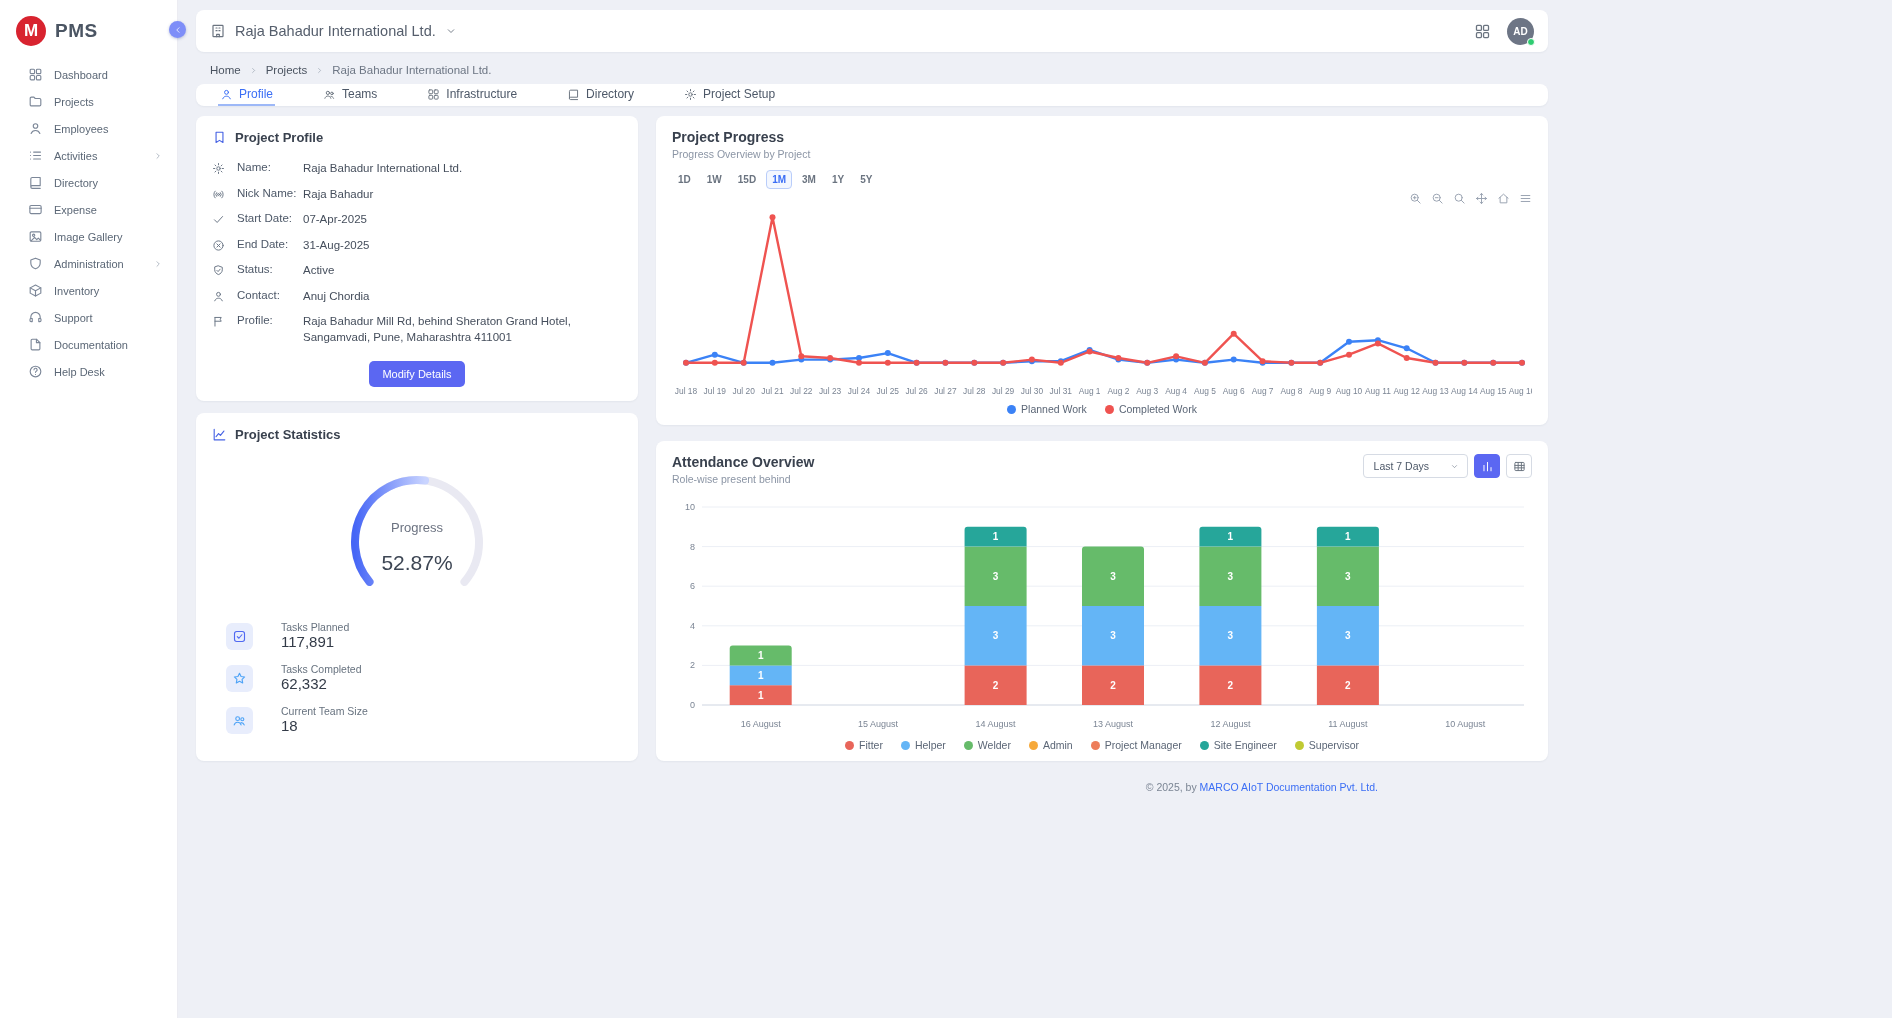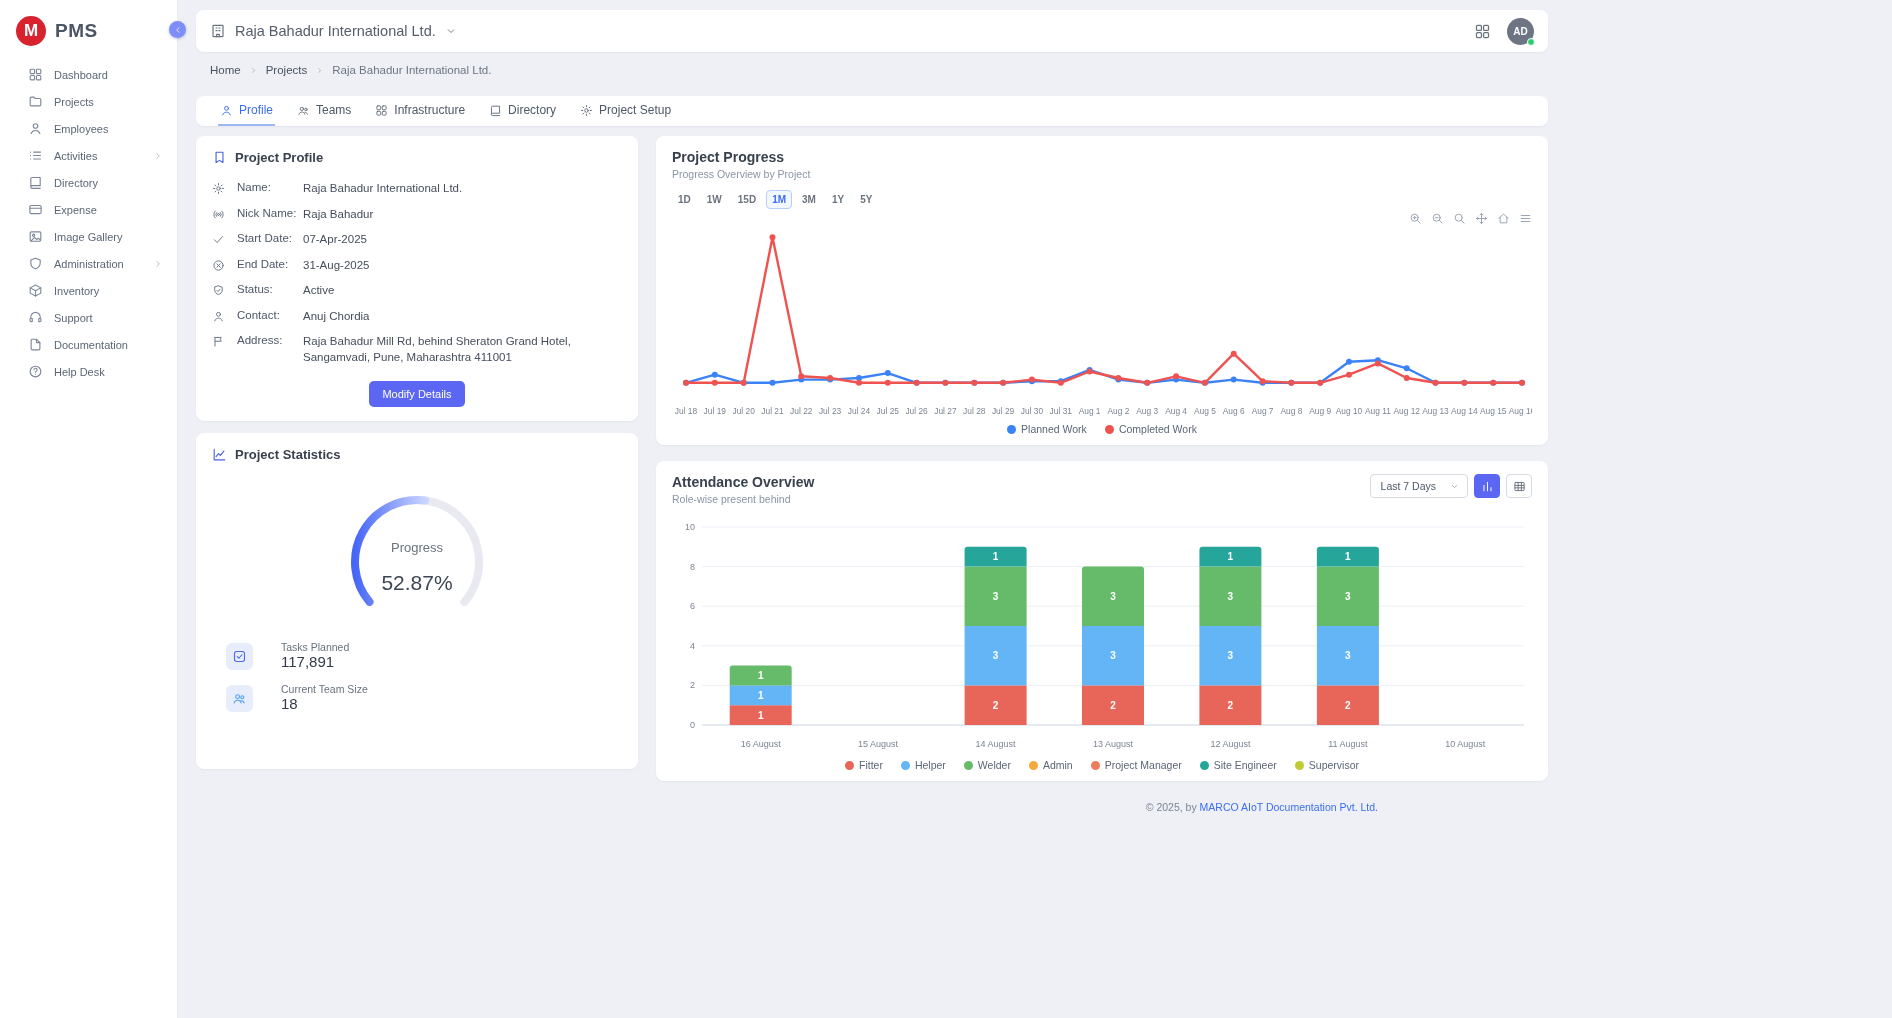--- a/index.html
+++ b/index.html
@@ -31,21 +31,21 @@
 .tb-apps svg{width:17px;height:17px;display:block;color:#6b7480}
 .avatar{position:relative;width:27px;height:27px;border-radius:50%;background:#6d7585;display:flex;align-items:center;justify-content:center;cursor:pointer}
 .avatar-txt{color:#fff;font-size:10px;font-weight:600}
 .status-dot{position:absolute;right:-1px;bottom:-1px;width:8px;height:8px;border-radius:50%;background:#2ecc71;border:1.5px solid #fff}
 
 .crumbs{margin:12px 2px 0 14px;display:flex;align-items:center;gap:8px;font-size:11.5px;color:#49525f}
 .bc-item{cursor:pointer}
 .bc-item.last{color:#6d7684}
 .bc-sep svg{width:9px;height:9px;display:block;color:#9aa4b2}
 
-.tabs{margin-top:20px;display:flex;gap:20px;padding:0 22px;height:30px;align-items:stretch}
+.tabs{margin-top:8px;display:flex;gap:46px;padding:0 22px;height:22px;align-items:stretch}
 .tab{display:flex;align-items:center;gap:6px;font-size:12px;color:#4d5868;border-bottom:2px solid transparent;cursor:pointer;padding:0 2px}
 .tab svg{width:13px;height:13px;display:block;color:#6b7480}
 .tab.active{color:#3b6ef5;border-bottom-color:#9db8f7}
 .tab.active svg{color:#3b6ef5}
 
 .content{display:flex;gap:18px;margin-top:10px;align-items:flex-start}
 .col-left{width:442px;flex-shrink:0;display:flex;flex-direction:column;gap:12px}
 .col-right{flex:1;display:flex;flex-direction:column;gap:16px}
 .card-head{display:flex;align-items:center;gap:8px}
 .ttl-ic svg{width:15px;height:15px;display:block;color:#4763e4}
@@ -84,21 +84,21 @@
 .tool{cursor:pointer}
 .tool svg{width:13px;height:13px;display:block;color:#99a2b1}
 svg.line-chart{width:100%;display:block;margin-top:4px}
 .legend{display:flex;justify-content:center;gap:18px;font-size:10.5px;color:#5b6676;padding:4px 0 2px;flex-wrap:wrap}
 .lg-item{display:flex;align-items:center;cursor:pointer}
 .lg-dot{display:inline-block;width:9px;height:9px;border-radius:50%;margin-right:5px}
 
 .attendance-card{padding:13px 16px 8px}
 .att-head{display:flex;justify-content:space-between;align-items:flex-start}
 .att-controls{display:flex;gap:6px;align-items:center}
-.select-btn{display:flex;align-items:center;gap:14px;border:1px solid #d6dbe4;border-radius:4px;padding:5px 8px 5px 10px;font-size:10.5px;color:#4d5868;background:#fff;cursor:pointer;font-family:inherit}
+.select-btn{display:flex;align-items:center;gap:21px;border:1px solid #d6dbe4;border-radius:4px;padding:5px 8px 5px 10px;font-size:10.5px;color:#4d5868;background:#fff;cursor:pointer;font-family:inherit}
 .sel-chev svg{width:9px;height:9px;display:block;color:#7b8594}
 #att-toggles{display:flex;gap:6px}
 .toggle-btn{width:26px;height:24px;border-radius:4px;border:1px solid #d6dbe4;background:#fff;display:flex;align-items:center;justify-content:center;cursor:pointer;color:#6b7480;padding:0}
 .toggle-btn.active{background:#5b67f2;border-color:#5b67f2;color:#fff}
 .toggle-btn svg{width:13px;height:13px;display:block}
 svg.bar-chart{width:100%;display:block;margin-top:12px}
 
 .ax{font-size:9px;fill:#7b8594;font-family:"Liberation Sans",sans-serif}
 .ax-sm{font-size:8.4px;fill:#7b8594;font-family:"Liberation Sans",sans-serif}
 .bar-label{font-size:10px;fill:#fff;font-weight:600;font-family:"Liberation Sans",sans-serif}
@@ -429,21 +429,21 @@
    <span class="f-label">Contact:</span>
    <span class="f-value">Anuj Chordia</span>
  </div>
  <div class="field">
    <span class="f-ic">
                     <svg class="ic" viewBox="0 0 24 24" fill="none" stroke="currentColor" stroke-width="1.8" stroke-linecap="round" stroke-linejoin="round">
                       <path d="M5.5 20.5v-16"></path>
                       <path d="M5.5 4.5H17l-1.8 3.5L17 11.5H5.5"></path>
                     </svg>
                   </span>
-   <span class="f-label">Address:</span>
+   <span class="f-label">Profile:</span>
    <span class="f-value">Raja Bahadur Mill Rd, behind Sheraton Grand Hotel, Sangamvadi, Pune, Maharashtra 411001</span>
  </div>
               </div>
             <div class="btn-row">
               <button class="btn-primary">Modify Details</button>
             </div>
           </section>
 
           <section class="card stats-card">
             <div class="card-head">
@@ -473,20 +473,31 @@
  <div class="stat-row">
    <span class="stat-tile">
                     <svg class="ic" viewBox="0 0 24 24" fill="none" stroke="currentColor" stroke-width="1.8" stroke-linecap="round" stroke-linejoin="round">
                       <rect x="4" y="4" width="16" height="16" rx="3.5"></rect>
                       <path d="M8.5 12.2l2.5 2.6 4.8-5.6"></path>
                     </svg>
                   </span>
    <span class="stat-texts">
      <span class="stat-label">Tasks Planned</span>
      <span class="stat-value">117,891</span>
+   </span>
+ </div>
+ <div class="stat-row">
+   <span class="stat-tile alt">
+                    <svg class="ic" viewBox="0 0 24 24" fill="none" stroke="currentColor" stroke-width="1.8" stroke-linecap="round" stroke-linejoin="round">
+                      <path d="M12 3.6l2.5 5.1 5.7.8-4.1 4 1 5.6-5.1-2.7-5.1 2.7 1-5.6-4.1-4 5.7-.8z"></path>
+                    </svg>
+                  </span>
+   <span class="stat-texts">
+     <span class="stat-label">Tasks Completed</span>
+     <span class="stat-value">62,332</span>
    </span>
  </div>
  <div class="stat-row">
    <span class="stat-tile alt">
                     <svg class="ic" viewBox="0 0 24 24" fill="none" stroke="currentColor" stroke-width="1.8" stroke-linecap="round" stroke-linejoin="round">
                       <circle cx="9" cy="9" r="3"></circle>
                       <circle cx="16.5" cy="10" r="2.4"></circle>
                       <path d="M3.5 19c1-3 3.3-4.2 5.5-4.2S13.5 16 14.5 19M14.5 15.4c2 .1 4.2 1.1 5 3.6"></path>
                     </svg>
                   </span>

